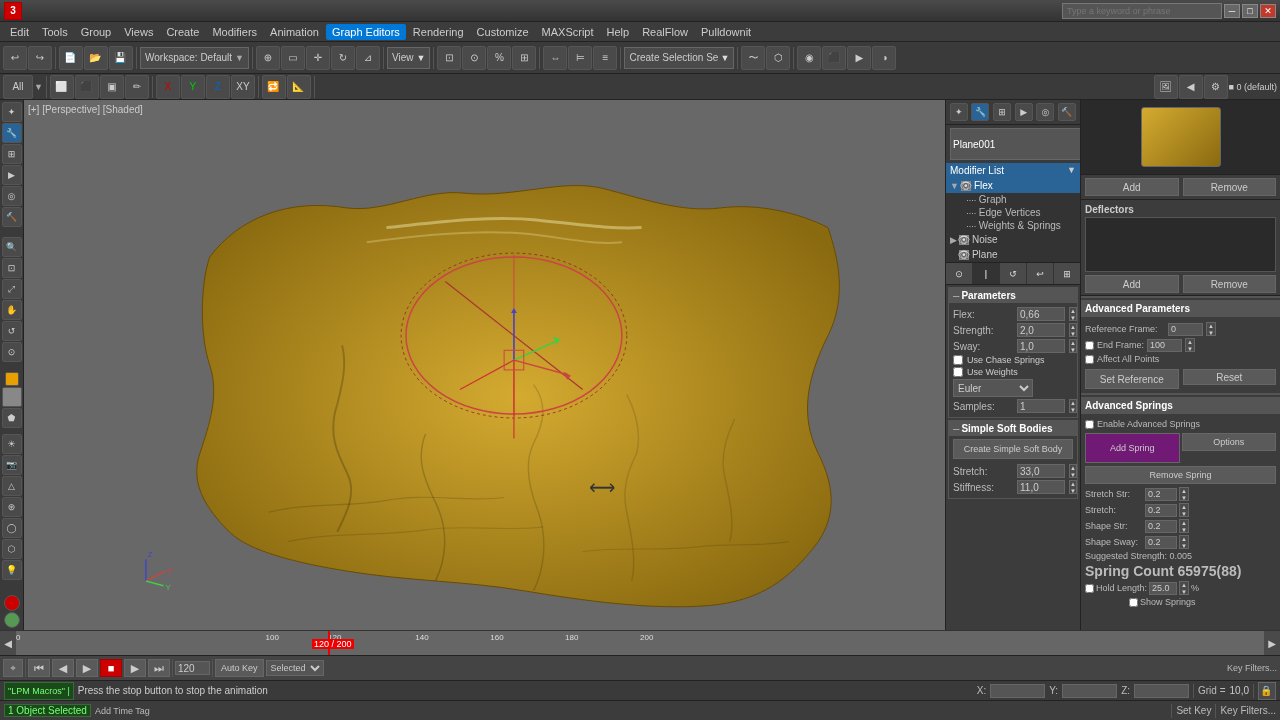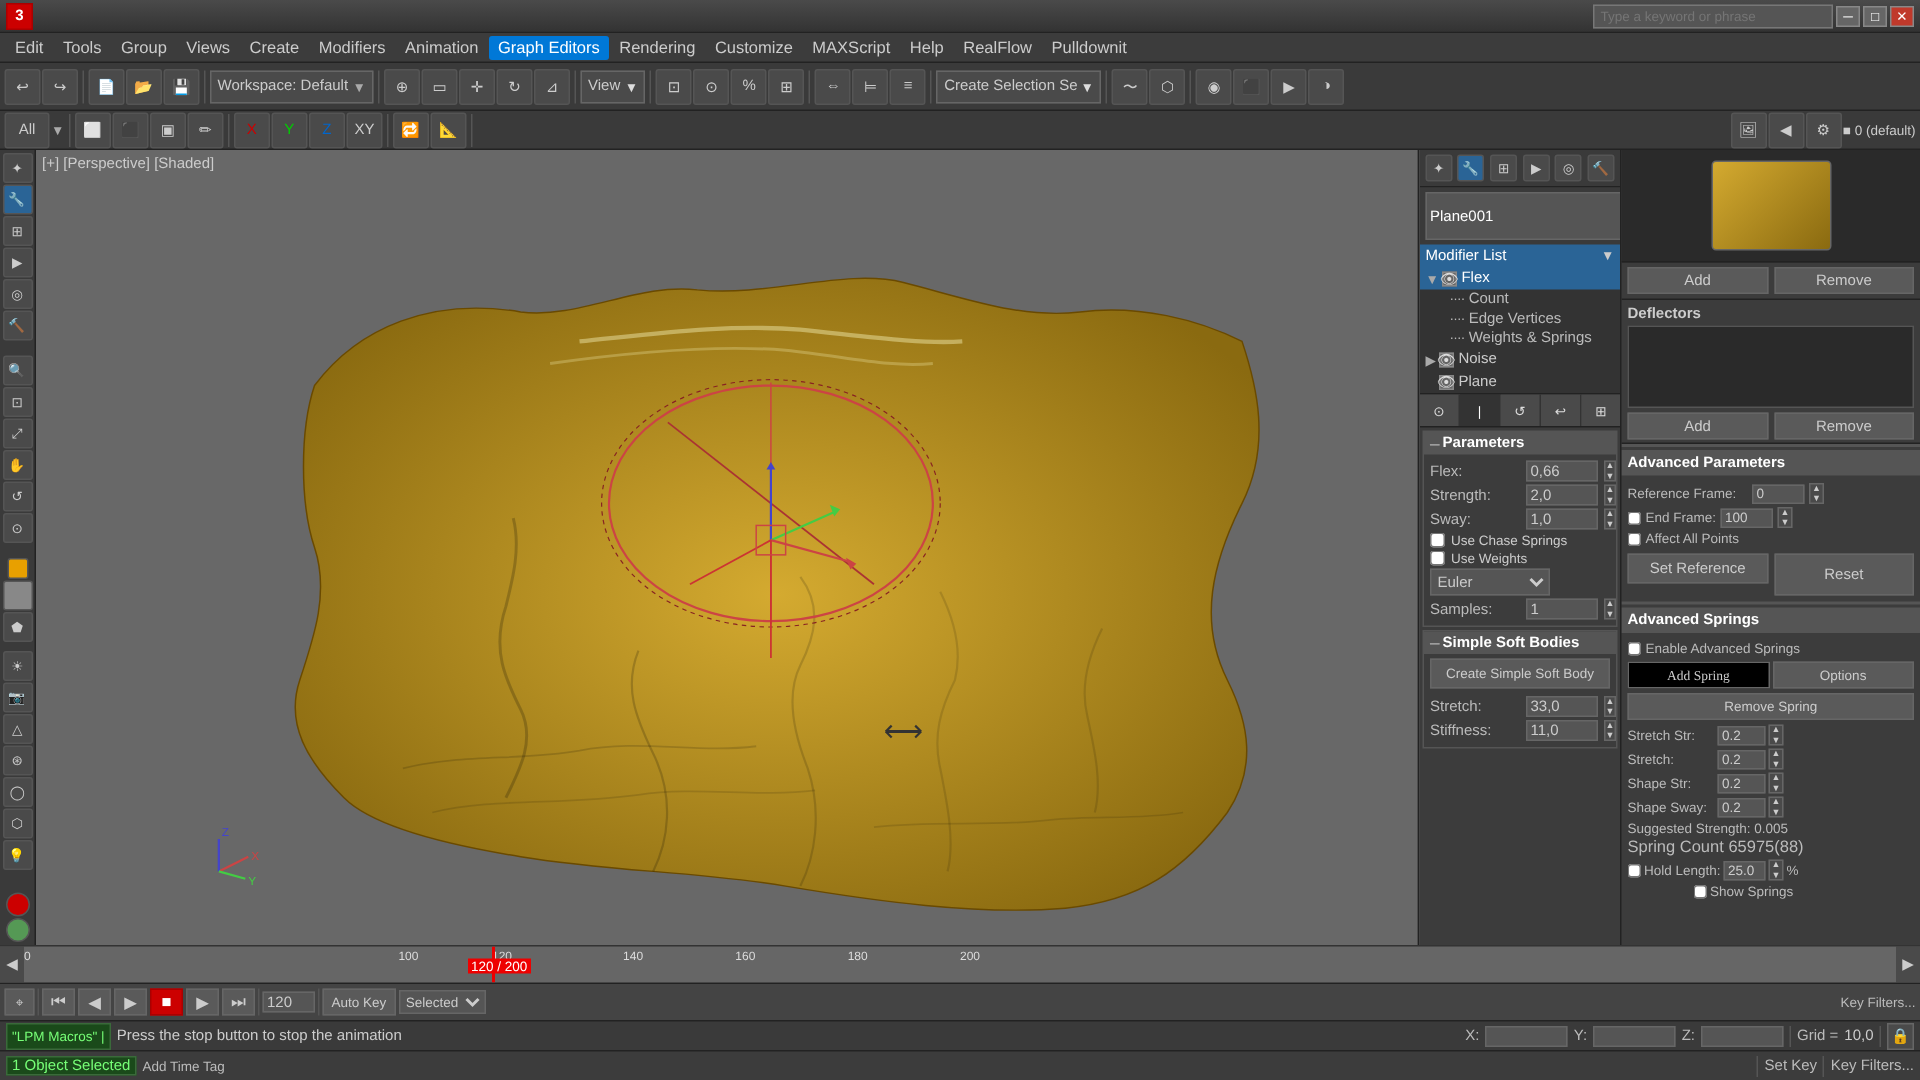--- a/index.html
+++ b/index.html
@@ -334,21 +334,21 @@
       </div>
 
       <div style="background:#333; border-bottom:1px solid #222;">
         <div style="display:flex;align-items:center;padding:2px 4px;background:#2a6496;cursor:pointer;">
           <span style="color:#aaa;margin-right:2px;font-size:9px;">▼</span>
           <span style="width:10px;height:10px;border:1px solid #888;display:inline-flex;align-items:center;justify-content:center;margin-right:3px;background:#666;">👁</span>
           <span style="font-size:10px;color:#fff;">Flex</span>
         </div>
         <div style="padding:1px 4px 1px 20px;cursor:pointer;">
           <span style="font-size:9px;color:#bbb;letter-spacing:-0.5px;">····</span>
-          <span style="font-size:10px;color:#bbb;">Count</span>
+          <span style="font-size:10px;color:#bbb;">Graph</span>
         </div>
         <div style="padding:1px 4px 1px 20px;cursor:pointer;">
           <span style="font-size:9px;color:#bbb;letter-spacing:-0.5px;">····</span>
           <span style="font-size:10px;color:#bbb;">Edge Vertices</span>
         </div>
         <div style="padding:1px 4px 1px 20px;cursor:pointer;">
           <span style="font-size:9px;color:#bbb;letter-spacing:-0.5px;">····</span>
           <span style="font-size:10px;color:#bbb;">Weights &amp; Springs</span>
         </div>
         <div style="display:flex;align-items:center;padding:2px 4px;cursor:pointer;">
@@ -502,34 +502,34 @@
                 <span>▲</span>
                 <span>▼</span>
               </div>
           </div>
           <div style="display:flex;align-items:center;gap:3px;padding:1px 0;">
             <input type="checkbox" style="width: 9px; height: 9px;">
             <span style="font-size:9px;color:#bbb;">Affect All Points</span>
           </div>
           <div style="display:flex;gap:4px;margin-top:4px;">
             <button style="flex:1;height:20px;background:#5a5a5a;border:1px solid #666;color:#ccc;font-size:10px;cursor:pointer;">Set Reference</button>
-            <button style="flex:1;height:28px;background:#5a5a5a;border:1px solid #666;color:#ccc;font-size:10px;cursor:pointer;">Reset</button>
+            <button style="flex:1;height:16px;background:#5a5a5a;border:1px solid #666;color:#ccc;font-size:10px;cursor:pointer;">Reset</button>
           </div>
         </div>
       </div>
 
       <div style="border-top:2px solid #555;padding:2px 0;">
         <div style="background:#555;padding:3px 4px;font-size:10px;font-weight:bold;color:#fff;margin-bottom:2px;">Advanced Springs</div>
         <div style="padding:2px 4px;">
           <div style="display:flex;align-items:center;gap:3px;padding:1px 0;">
             <input type="checkbox" style="width: 9px; height: 9px;">
             <span style="font-size:9px;color:#bbb;">Enable Advanced Springs</span>
           </div>
           <div style="display:flex;gap:2px;margin:3px 0;">
-            <button style="flex:1;height:18px;background:#000000;border:1px solid #666;color:#ccc;font-size:9px;cursor:pointer;font-family:Liberation Serif, serif;">Add Spring</button>
+            <button style="flex:1;height:30px;background:#701a75;border:1px solid #666;color:#ccc;font-size:9px;cursor:pointer;">Add Spring</button>
             <button style="flex:1;height:18px;background:#5a5a5a;border:1px solid #666;color:#ccc;font-size:9px;cursor:pointer;">Options</button>
           </div>
           <div style="margin:2px 0;">
             <button style="width:100%;height:18px;background:#5a5a5a;border:1px solid #666;color:#ccc;font-size:9px;cursor:pointer;">Remove Spring</button>
           </div>
 
           <div style="display:flex;align-items:center;gap:2px;padding:1px 0;">
             <span style="font-size:9px;color:#bbb;min-width:58px;">Stretch Str:</span>
             <input style="width: 32px; height: 13px; background: rgb(85, 85, 85); border: 1px solid rgb(102, 102, 102); color: rgb(204, 204, 204); font-size: 9px; padding: 0px 2px;" value="0.2">
             <div class="param-spinner">
@@ -558,21 +558,21 @@
 
           <div style="display:flex;align-items:center;gap:2px;padding:1px 0;">
             <span style="font-size:9px;color:#bbb;min-width:58px;">Shape Sway:</span>
             <input style="width: 32px; height: 13px; background: rgb(85, 85, 85); border: 1px solid rgb(102, 102, 102); color: rgb(204, 204, 204); font-size: 9px; padding: 0px 2px;" value="0.2">
             <div class="param-spinner">
                 <span>▲</span>
                 <span>▼</span>
               </div>
           </div>
           <div style="font-size:9px;color:#bbb;padding:1px 0;">Suggested Strength: 0.005</div>
-          <div style="font-size:11px;color:#bbb;padding:1px 0;">Spring Count 65975(88)</div>
+          <div style="font-size:14px;color:#bbb;padding:1px 0;font-weight:bold;">Spring Count 65975(88)</div>
 
           <div style="display:flex;align-items:center;gap:2px;padding:1px 0;">
             <input type="checkbox" style="width: 9px; height: 9px;">
             <span style="font-size:9px;color:#bbb;">Hold Length:</span>
             <input style="width: 28px; height: 13px; background: rgb(85, 85, 85); border: 1px solid rgb(102, 102, 102); color: rgb(204, 204, 204); font-size: 9px; padding: 0px 2px;" value="25.0">
             <div class="param-spinner">
                 <span>▲</span>
                 <span>▼</span>
               </div>
             <span style="font-size:9px;color:#bbb;">%</span>

